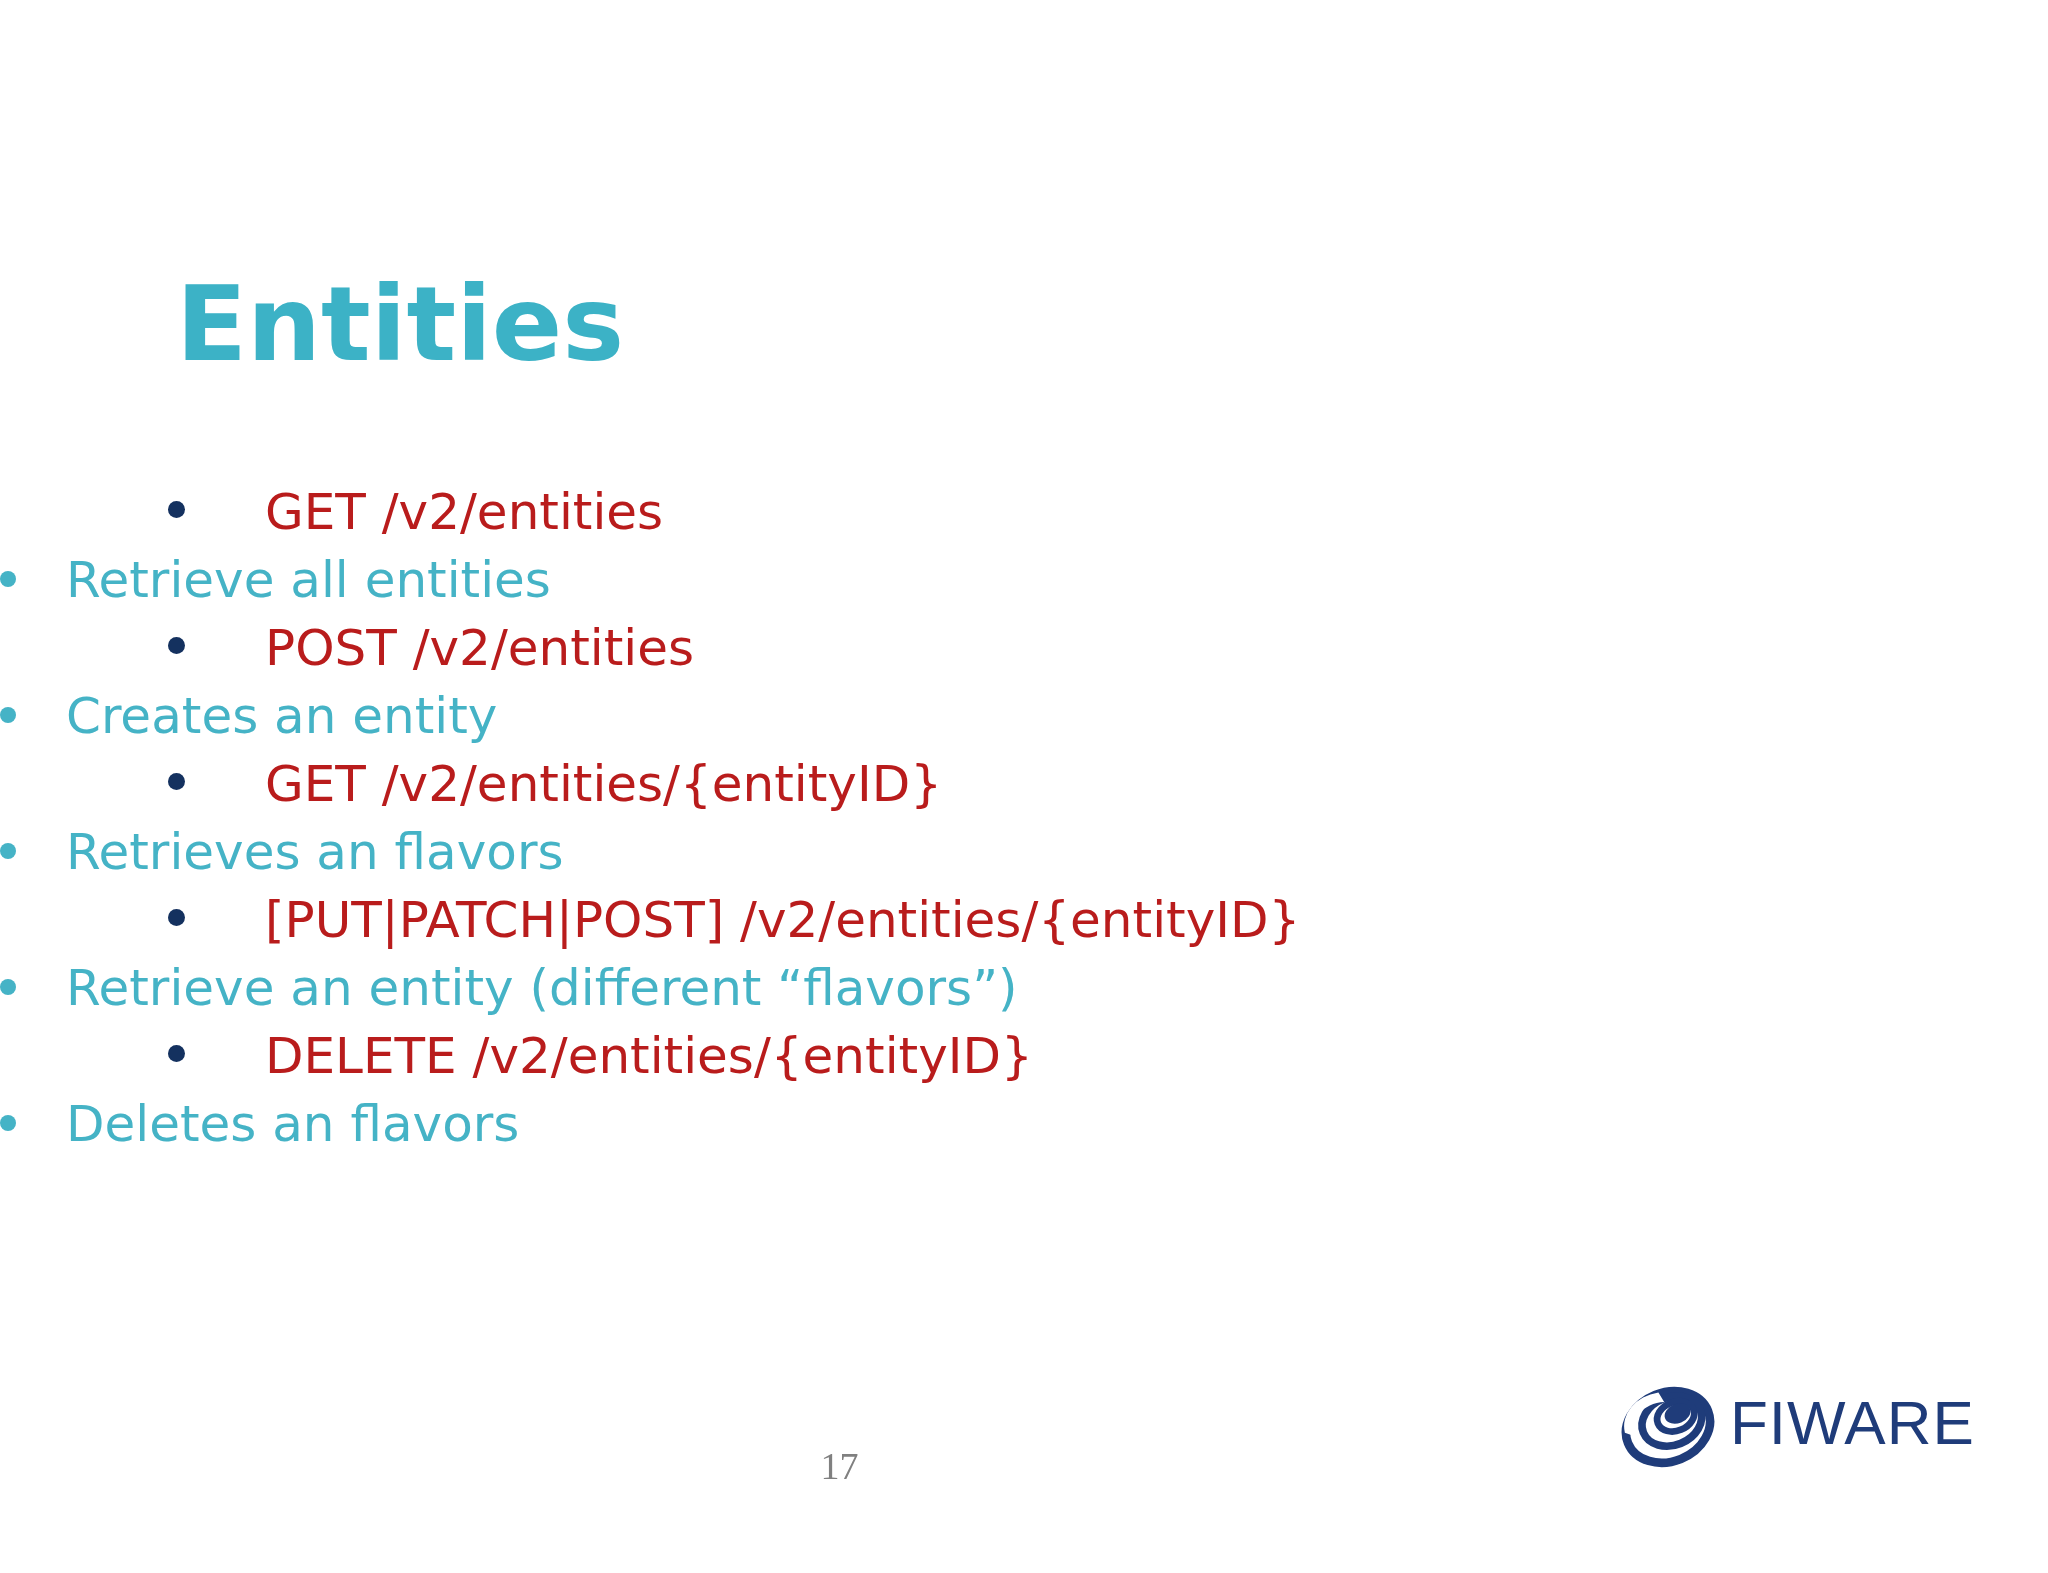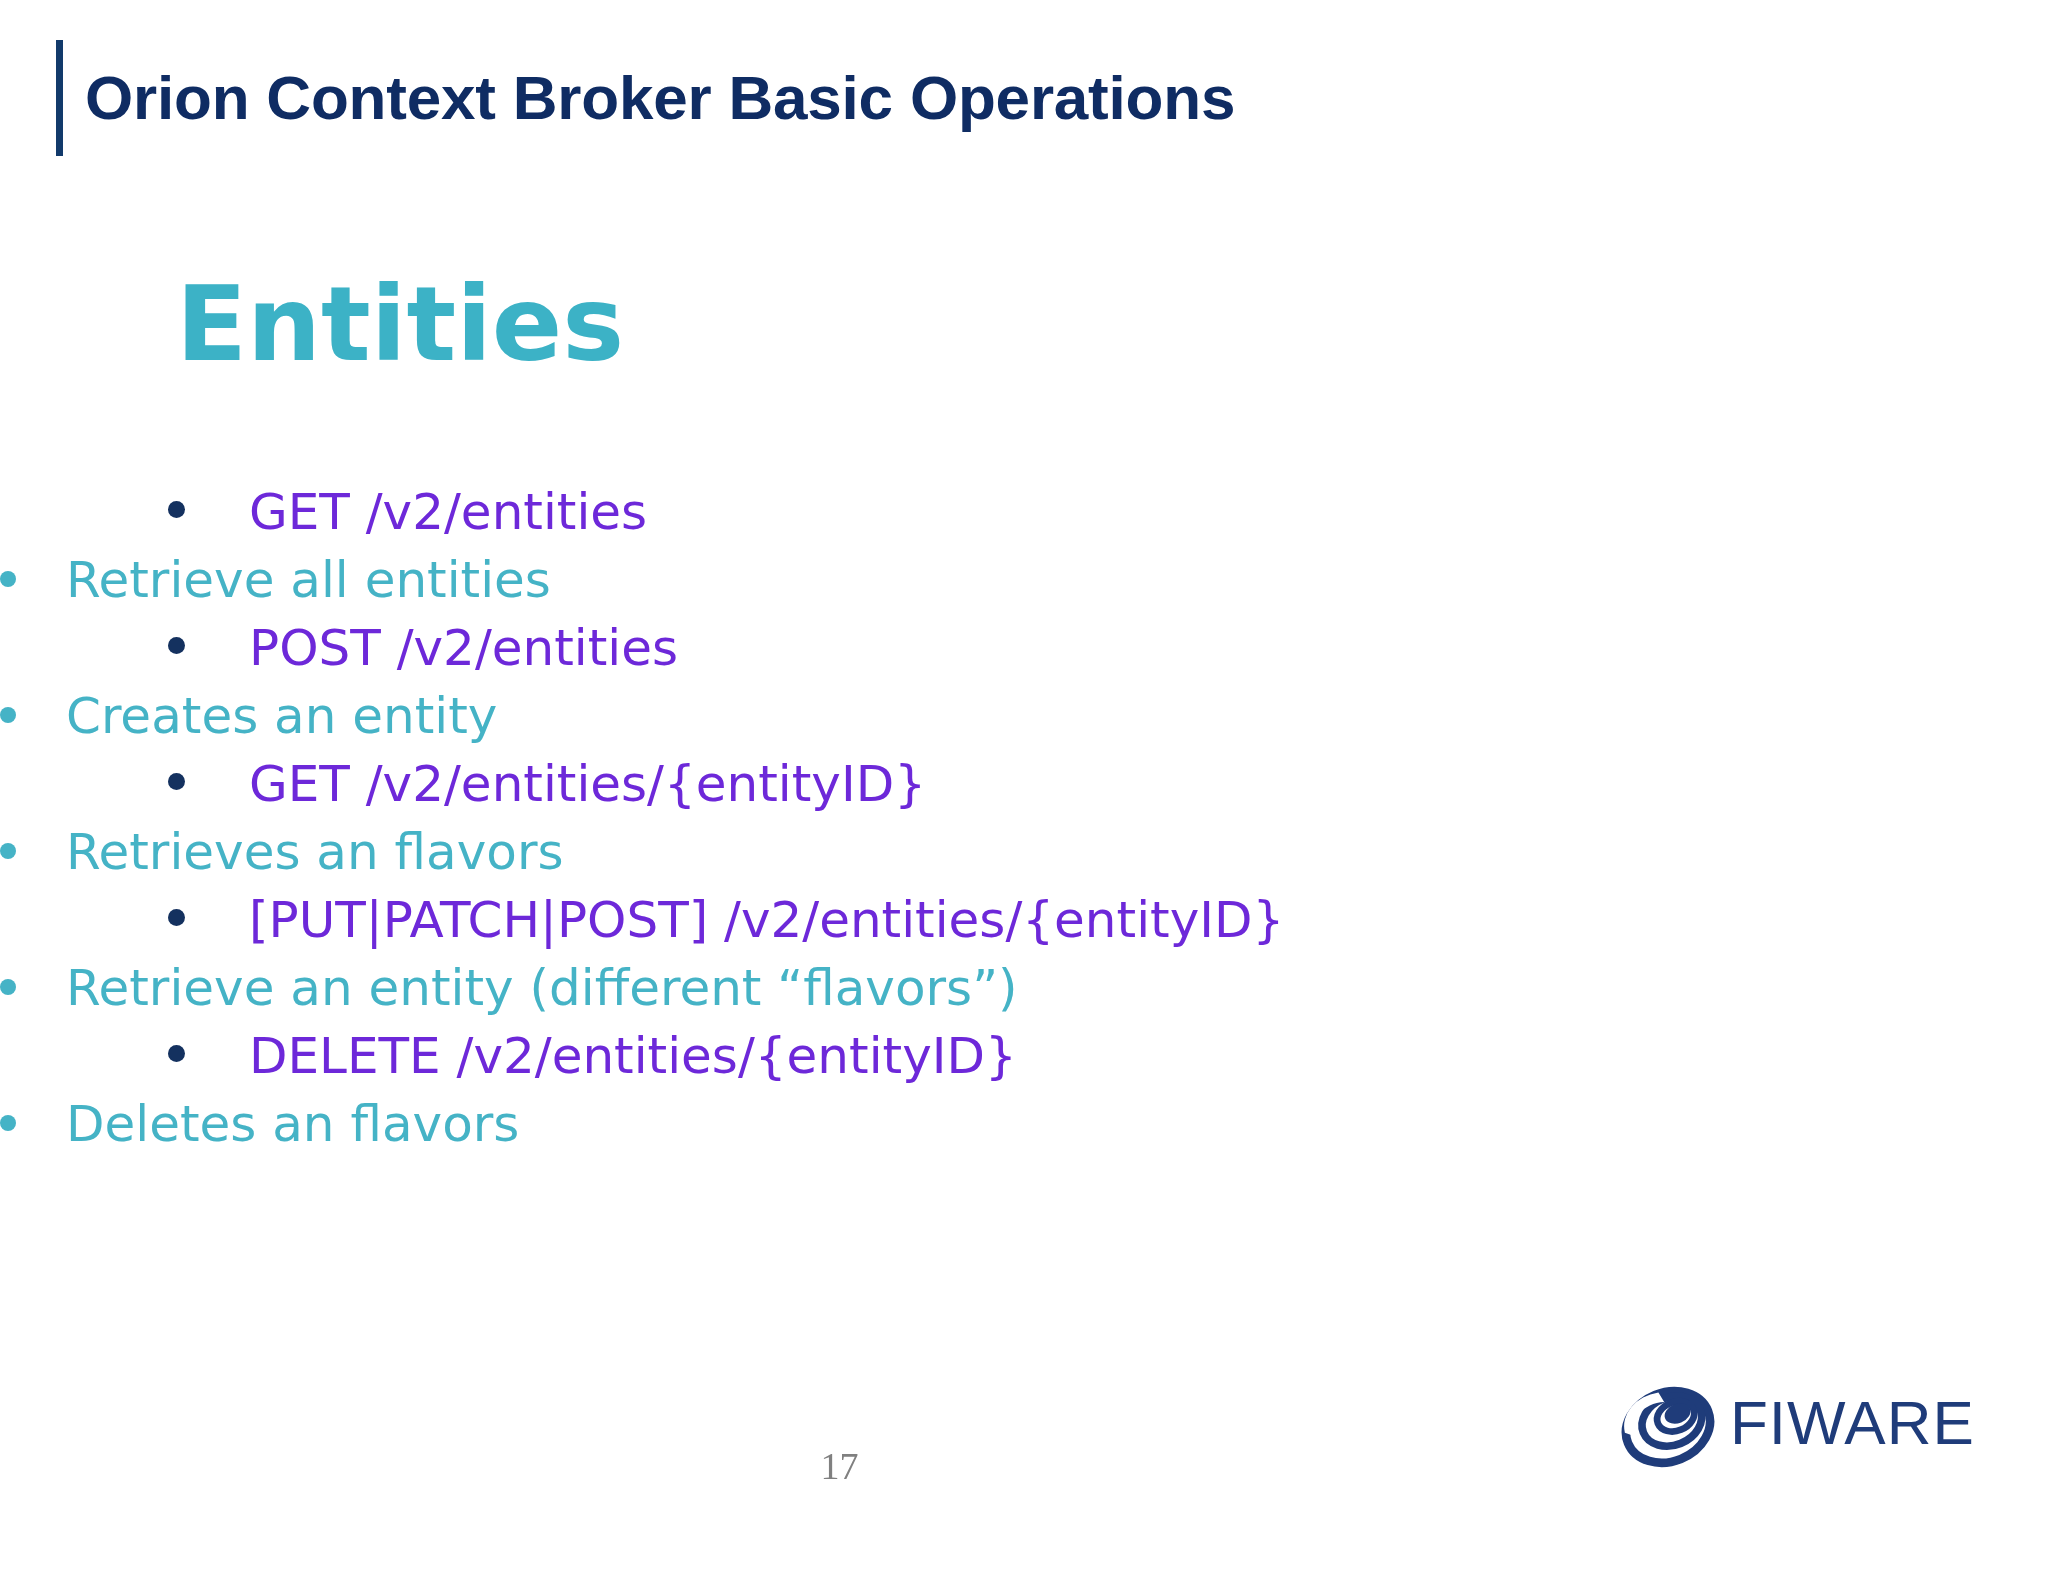--- a/index.html
+++ b/index.html
@@ -93,22 +93,22 @@
     height: 16px;
     background: #45b3c6;
     top: -10px;
   }
   .btext {
     font-family: "DejaVu Sans", sans-serif;
     font-size: 50px;
     line-height: 68px;
   }
   .bullet-l1 .btext {
-    color: #6d28d9;
-    margin-left: 64px;
+    color: #b91c1c;
+    margin-left: 80px;
   }
   .bullet-l2 .btext {
     color: #45b3c6;
     margin-left: 50px;
   }
 
   
   .page-number {
     position: absolute;
     left: 0;
@@ -135,24 +135,20 @@
   .logo-word {
     margin-left: 14px;
     height: 70px;
   }
 </style>
 </head>
 <body>
 
 <div class="slide">
 
-  <div class="title-row">
-    <div class="title-accent"></div>
-    <div class="slide-title">Orion Context Broker Basic Operations</div>
-  </div>
 
   <div class="section-heading">Entities</div>
 
   <div class="bullet-list">
       <div class="bullet-l1">
         <span class="dot"></span>
         <span class="btext">GET /v2/entities</span>
       </div>
       <div class="bullet-l2">
         <span class="dot"></span>

